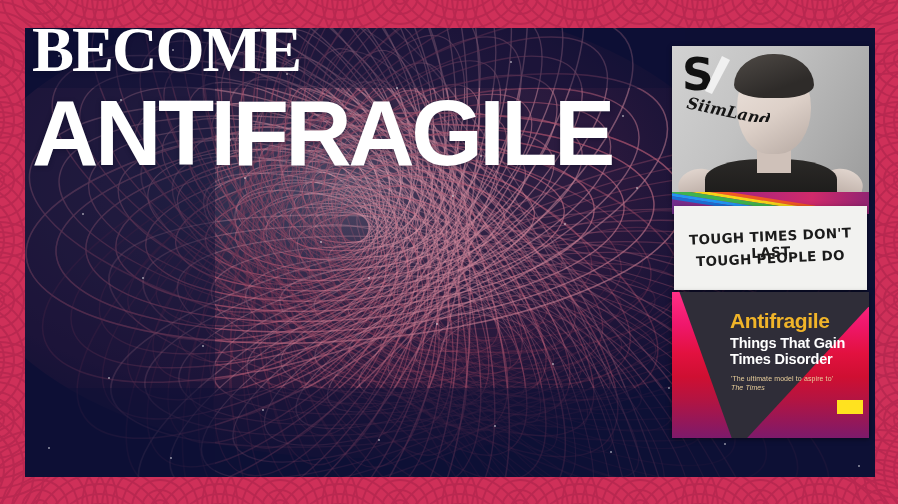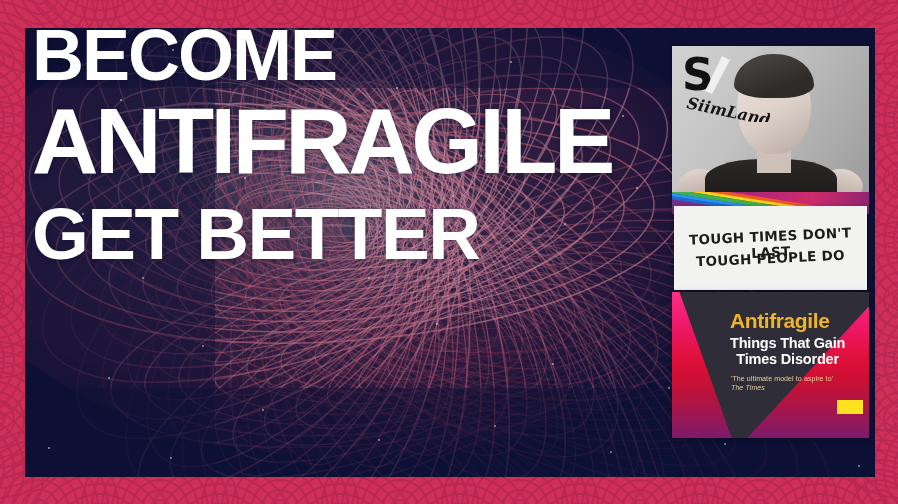--- a/index.html
+++ b/index.html
@@ -72,21 +72,21 @@
     letter-spacing:-0.5px;
     text-transform:uppercase;
   }
   .hl{
     display:block;
     white-space:nowrap;
     font-family:"Liberation Sans", sans-serif;
     font-weight:700;
     text-shadow:0 1px 5px rgba(8,10,35,.45);
   }
-  .hl1{font-size:72px; letter-spacing:-2px; margin-top:16px;}
+  .hl1{font-size:63px; letter-spacing:-2px; margin-top:16px;font-family:Liberation Serif, serif;}
   .hl2{font-size:92px; letter-spacing:-3.5px; margin-top:11px;}
   .hl3{font-size:73px; letter-spacing:-1.5px; margin-top:16px;}
   .hl4{font-size:73px; letter-spacing:-1.5px; margin-top:12px;}
 
   
   .collage{
     position:absolute;
     left:672px;
     top:46px;
     width:197px;
@@ -237,21 +237,20 @@
   }
   .book-sub{
     position:absolute;
     left:58px; top:44px;
     color:#ffffff;
     font-family:"Liberation Sans", sans-serif;
     font-weight:700;
     font-size:14.5px;
     line-height:1.08;
     letter-spacing:-.2px;
-    text-align:center;
   }
   .book-quote{
     position:absolute;
     left:59px; top:82px;
     color:#e9cf9c;
     font-family:"Liberation Sans", sans-serif;
     font-size:7px;
     line-height:1.3;
     letter-spacing:.1px;
   }
@@ -444,21 +443,20 @@
         <circle cx="680" cy="320" r="1"></circle>
           <circle cx="790" cy="210" r="1"></circle>
           <circle cx="834" cy="438" r="1"></circle>
       </g>
     </svg>
   </div>
 
   <div class="headline">
     <span class="hl hl1">BECOME</span>
     <span class="hl hl2">ANTIFRAGILE</span>
-    <span class="hl hl3">GET BETTER</span>
   </div>
 
   <div class="collage">
 
     <div class="photo">
       <div class="wall"></div>
       <div class="hand l"></div>
       <div class="hand r"></div>
       <div class="torso"></div>
       <div class="neck"></div>

